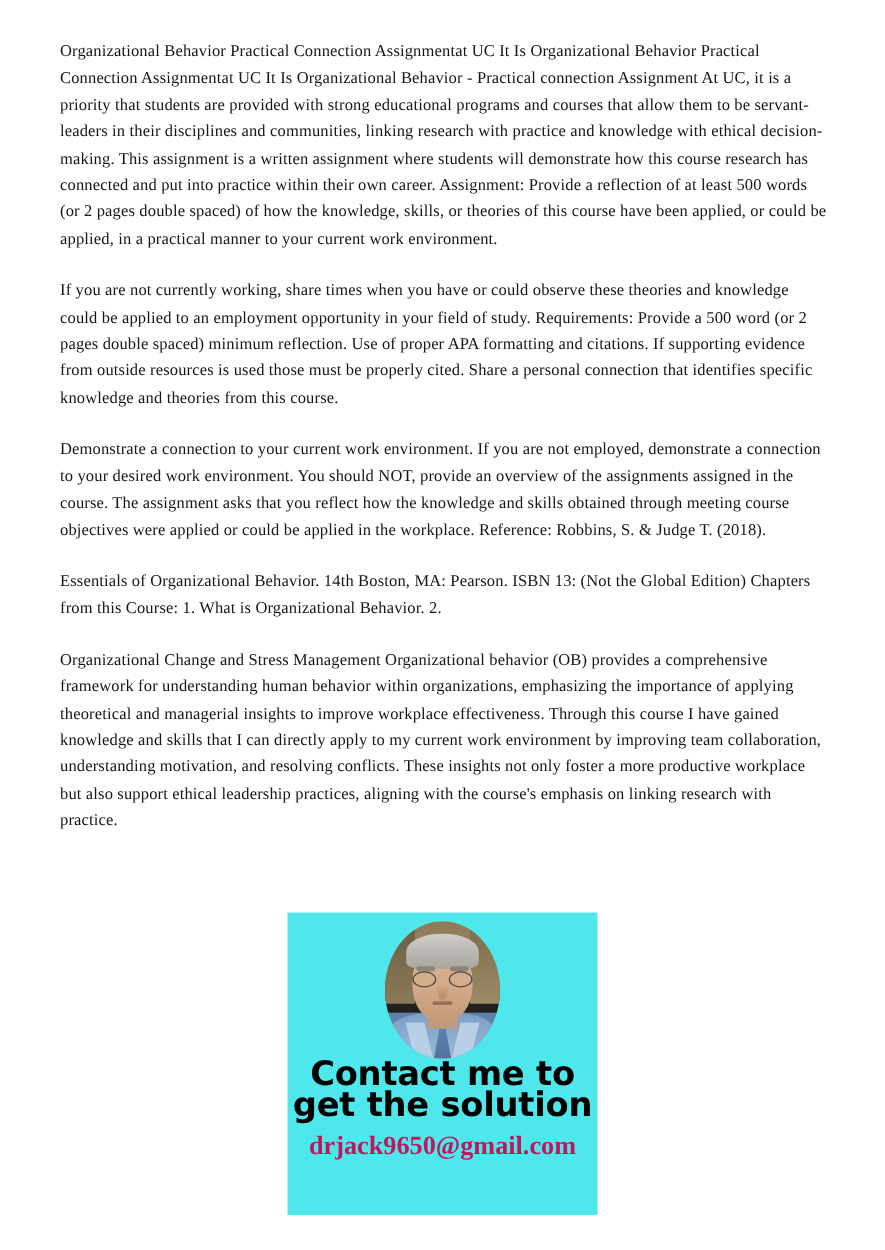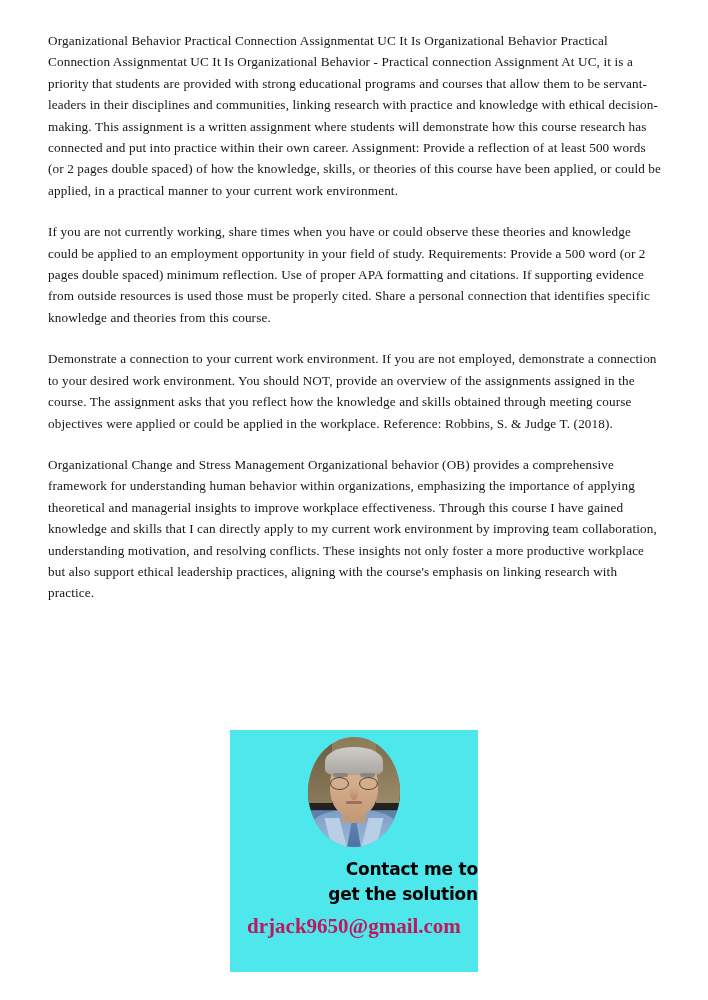--- a/index.html
+++ b/index.html
@@ -148,26 +148,25 @@
     background: #9b6f5c; border-radius: 2px;
   }
   .photo-nose {
     position: absolute; left: 50%; top: 45%; width: 9%; height: 12%;
     margin-left: -4.5%;
     background: linear-gradient(to bottom, rgba(180,135,105,0), rgba(168,122,94,0.6));
     border-radius: 0 0 50% 50%;
   }
 
   #promo-headline {
-    margin-top: 10px;
     width: 100%;
-    text-align: right;
+    text-align: center;
     font-family: "DejaVu Sans", "Liberation Sans", sans-serif;
     font-weight: bold;
-    font-size: 17px;
+    font-size: 27px;
     line-height: 25px;
     color: #000000;
     letter-spacing: -0.2px;
   }
   #promo-headline .line2 { display: block; }
 
   #promo-email {
     margin-top: 7px;
     width: 100%;
     text-align: center;
@@ -180,20 +179,21 @@
 </style>
 </head>
 <body>
 
 <div id="page">
 
   <div id="doc-body">
     <p class="para">Organizational Behavior Practical Connection Assignmentat UC It Is Organizational Behavior Practical Connection Assignmentat UC It Is Organizational Behavior - Practical connection Assignment At UC, it is a priority that students are provided with strong educational programs and courses that allow them to be servant-leaders in their disciplines and communities, linking research with practice and knowledge with ethical decision-making. This assignment is a written assignment where students will demonstrate how this course research has connected and put into practice within their own career. Assignment: Provide a reflection of at least 500 words (or 2 pages double spaced) of how the knowledge, skills, or theories of this course have been applied, or could be applied, in a practical manner to your current work environment.</p>
     <p class="para">If you are not currently working, share times when you have or could observe these theories and knowledge could be applied to an employment opportunity in your field of study. Requirements: Provide a 500 word (or 2 pages double spaced) minimum reflection. Use of proper APA formatting and citations. If supporting evidence from outside resources is used those must be properly cited. Share a personal connection that identifies specific knowledge and theories from this course.</p>
     <p class="para">Demonstrate a connection to your current work environment. If you are not employed, demonstrate a connection to your desired work environment. You should NOT, provide an overview of the assignments assigned in the course. The assignment asks that you reflect how the knowledge and skills obtained through meeting course objectives were applied or could be applied in the workplace. Reference: Robbins, S. &amp; Judge T. (2018).</p>
+    <p class="para">Essentials of Organizational Behavior. 14th Boston, MA: Pearson. ISBN 13: (Not the Global Edition) Chapters from this Course: 1. What is Organizational Behavior. 2.</p>
     <p class="para">Organizational Change and Stress Management Organizational behavior (OB) provides a comprehensive framework for understanding human behavior within organizations, emphasizing the importance of applying theoretical and managerial insights to improve workplace effectiveness. Through this course I have gained knowledge and skills that I can directly apply to my current work environment by improving team collaboration, understanding motivation, and resolving conflicts. These insights not only foster a more productive workplace but also support ethical leadership practices, aligning with the course's emphasis on linking research with practice.</p>
   </div>
 
   <div id="promo-overlay" style="background: rgb(78, 232, 236);">
 
     <div id="promo-photo">
       <div class="photo-bg"></div>
       <div class="photo-wall-l"></div>
       <div class="photo-wall-r"></div>
       <div class="photo-shirt"></div>

